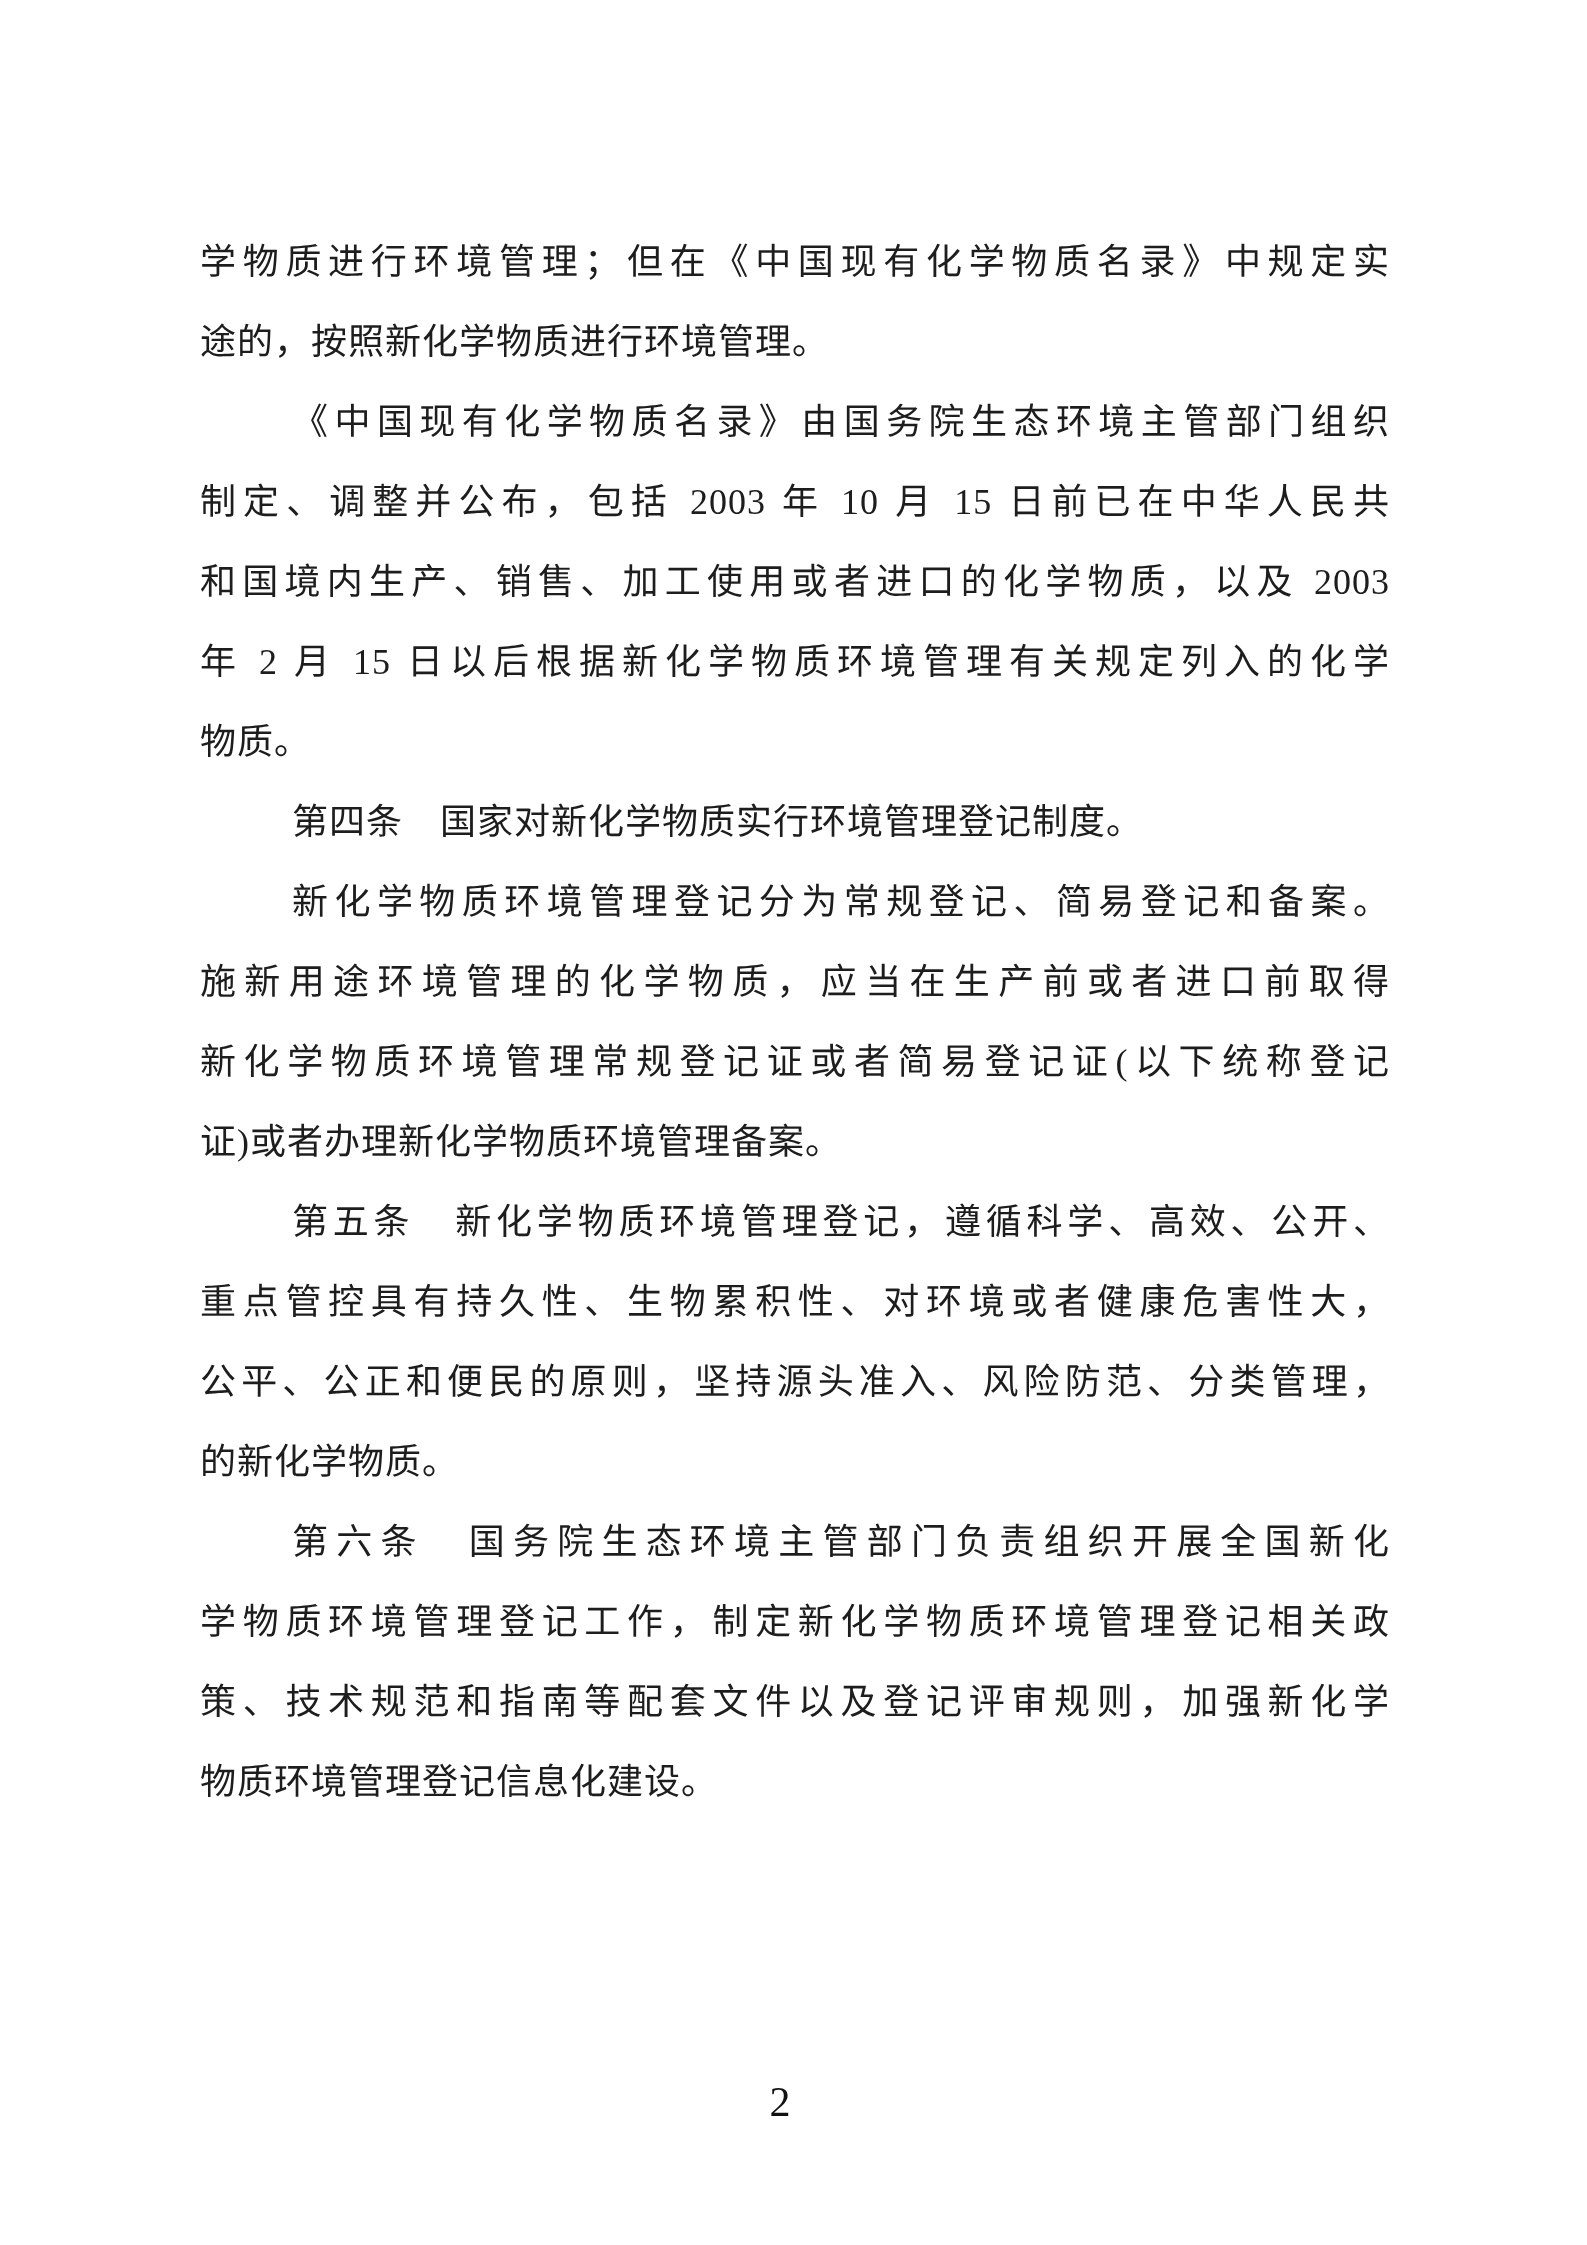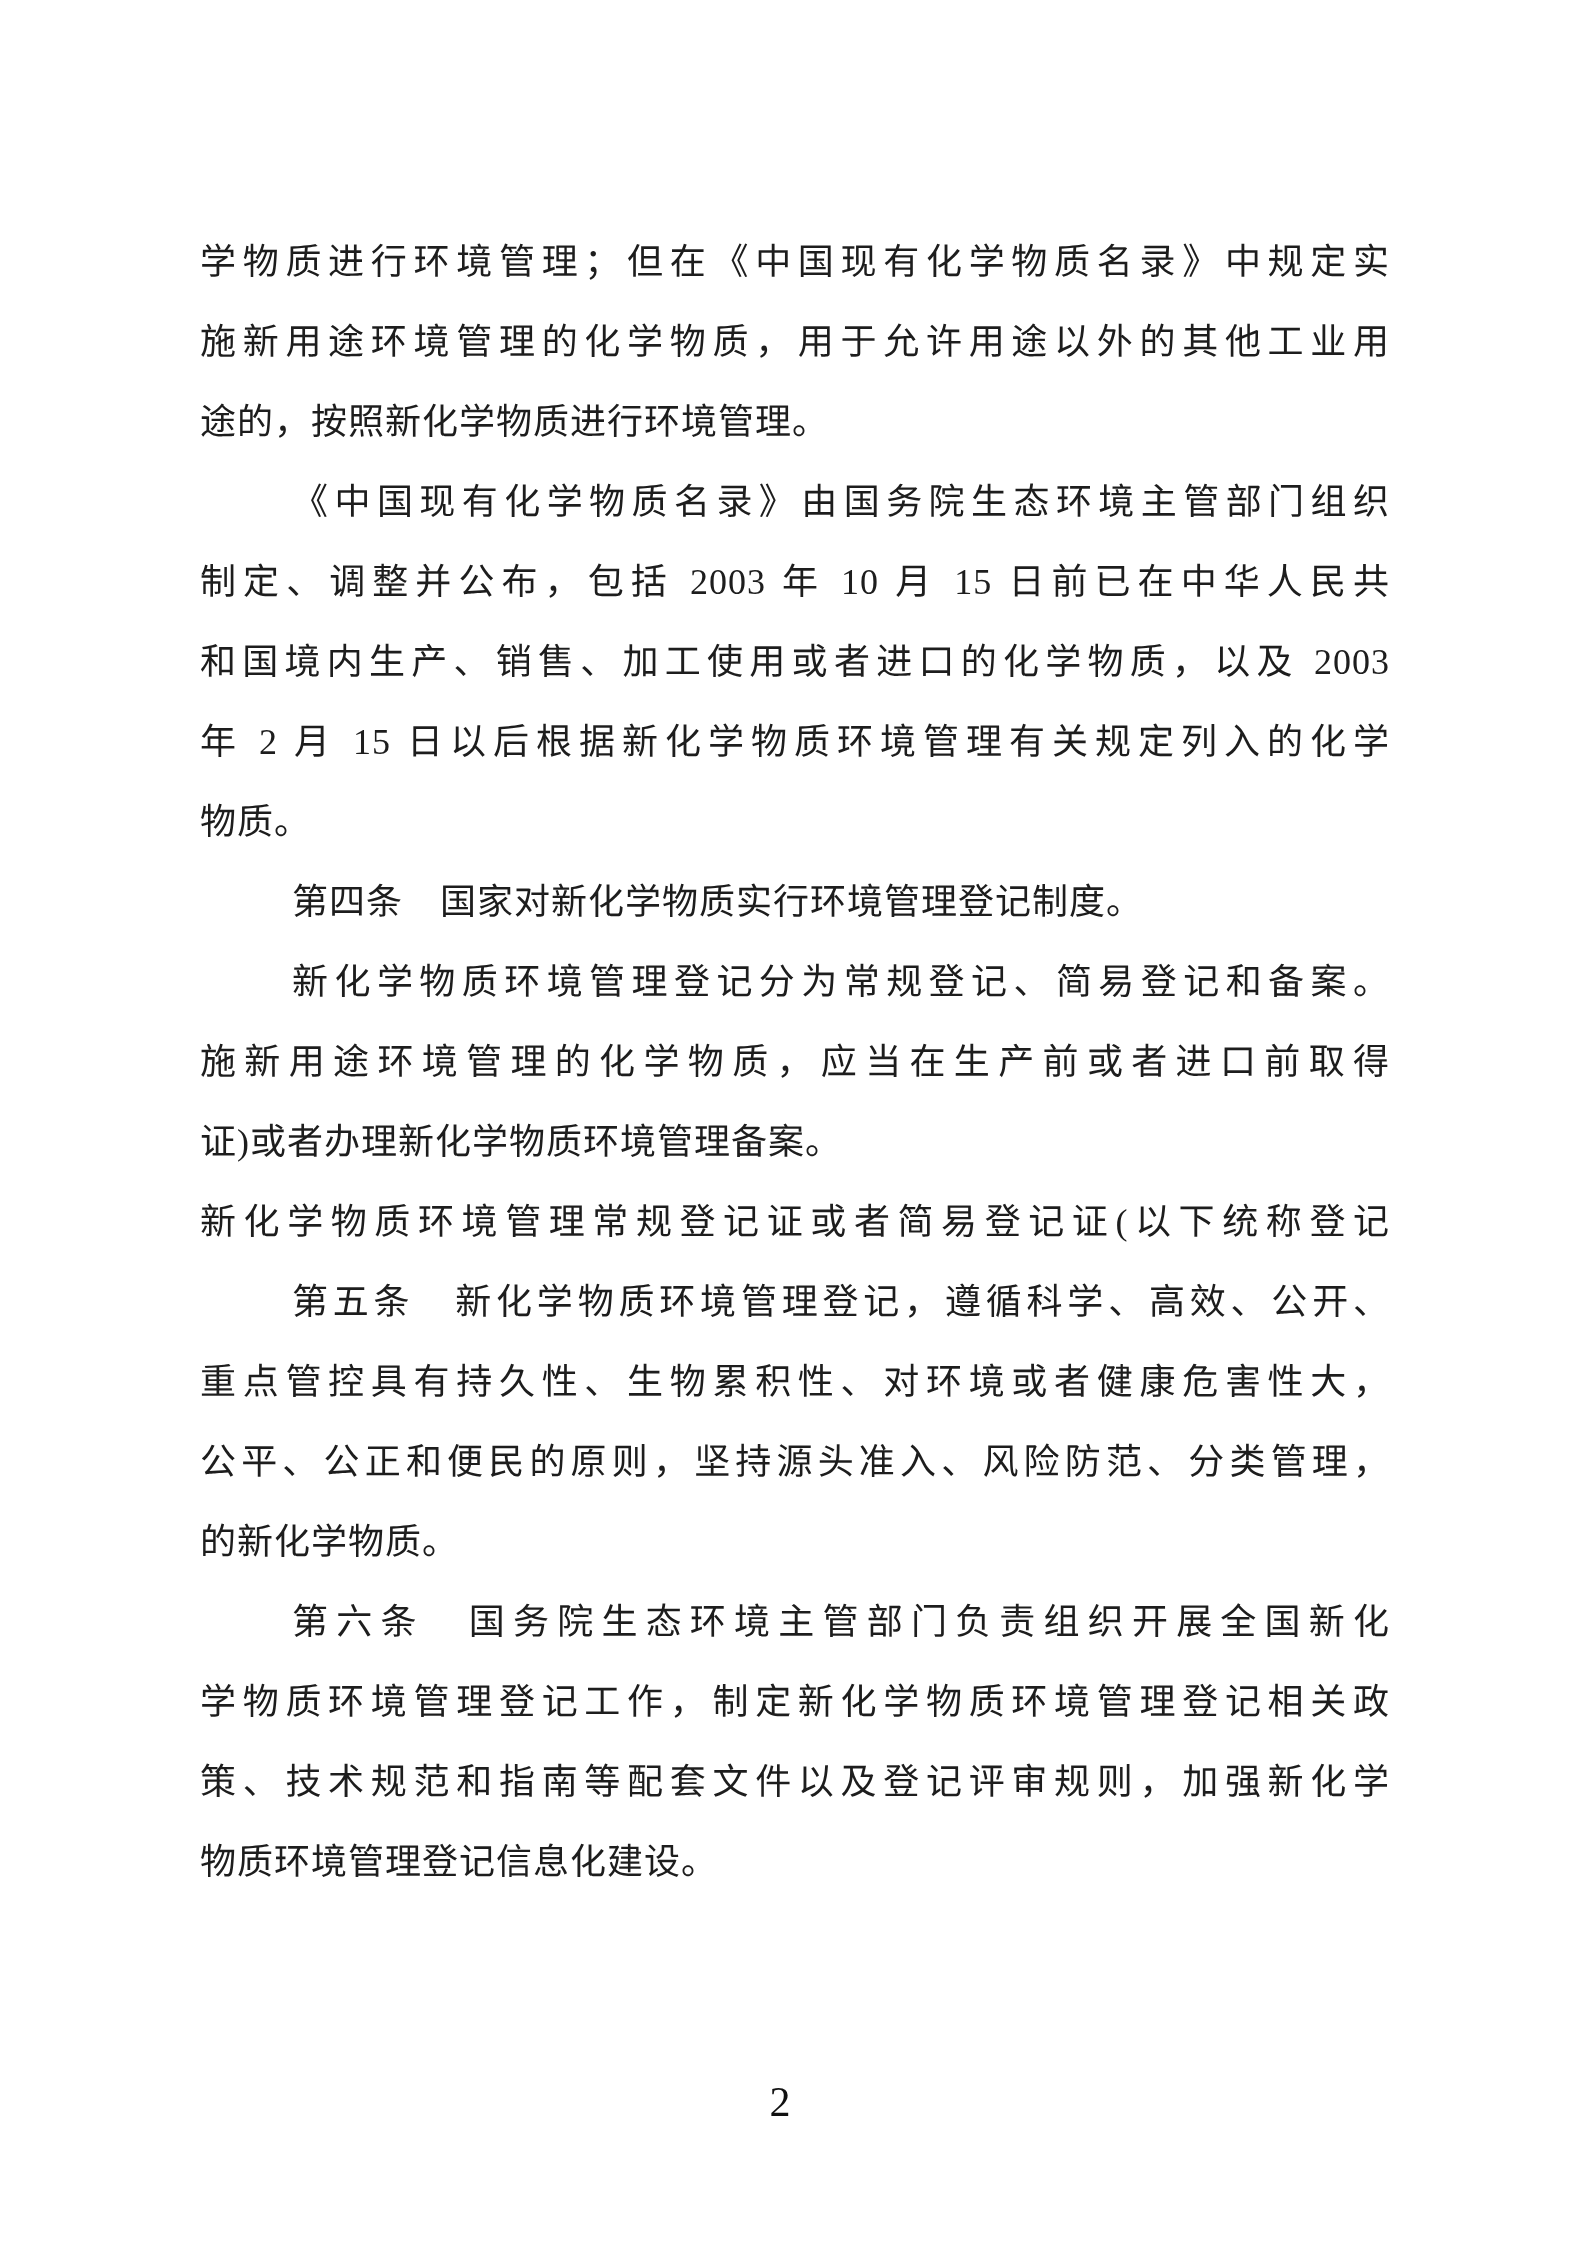--- a/index.html
+++ b/index.html
@@ -49,32 +49,31 @@
     color: #111111;
   }
 </style>
 </head>
 <body>
 
 <div class="page">
 
   <div class="text-block">
     <div class="line justify">学物质进行环境管理；但在《中国现有化学物质名录》中规定实</div>
-    <div class="line justify">施新用途环境管理的化学物质，用于允许用途以外的其他工业用</div>
     <div class="line">途的，按照新化学物质进行环境管理。</div>
     <div class="line justify indent">《中国现有化学物质名录》由国务院生态环境主管部门组织</div>
     <div class="line justify">制定、调整并公布，包括 2003 年 10 月 15 日前已在中华人民共</div>
     <div class="line justify">和国境内生产、销售、加工使用或者进口的化学物质，以及 2003</div>
     <div class="line justify">年 2 月 15 日以后根据新化学物质环境管理有关规定列入的化学</div>
     <div class="line">物质。</div>
     <div class="line indent">第四条　国家对新化学物质实行环境管理登记制度。</div>
     <div class="line justify indent">新化学物质环境管理登记分为常规登记、简易登记和备案。</div>
     <div class="line justify">施新用途环境管理的化学物质，应当在生产前或者进口前取得</div>
+    <div class="line justify">新化学物质环境管理常规登记证或者简易登记证(以下统称登记</div>
     <div class="line">证)或者办理新化学物质环境管理备案。</div>
-    <div class="line justify">新化学物质环境管理常规登记证或者简易登记证(以下统称登记</div>
     <div class="line justify indent">第五条　新化学物质环境管理登记，遵循科学、高效、公开、</div>
     <div class="line justify">重点管控具有持久性、生物累积性、对环境或者健康危害性大，</div>
     <div class="line justify">公平、公正和便民的原则，坚持源头准入、风险防范、分类管理，</div>
     <div class="line">的新化学物质。</div>
     <div class="line justify indent">第六条　国务院生态环境主管部门负责组织开展全国新化</div>
     <div class="line justify">学物质环境管理登记工作，制定新化学物质环境管理登记相关政</div>
     <div class="line justify">策、技术规范和指南等配套文件以及登记评审规则，加强新化学</div>
     <div class="line">物质环境管理登记信息化建设。</div>
   </div>
 

